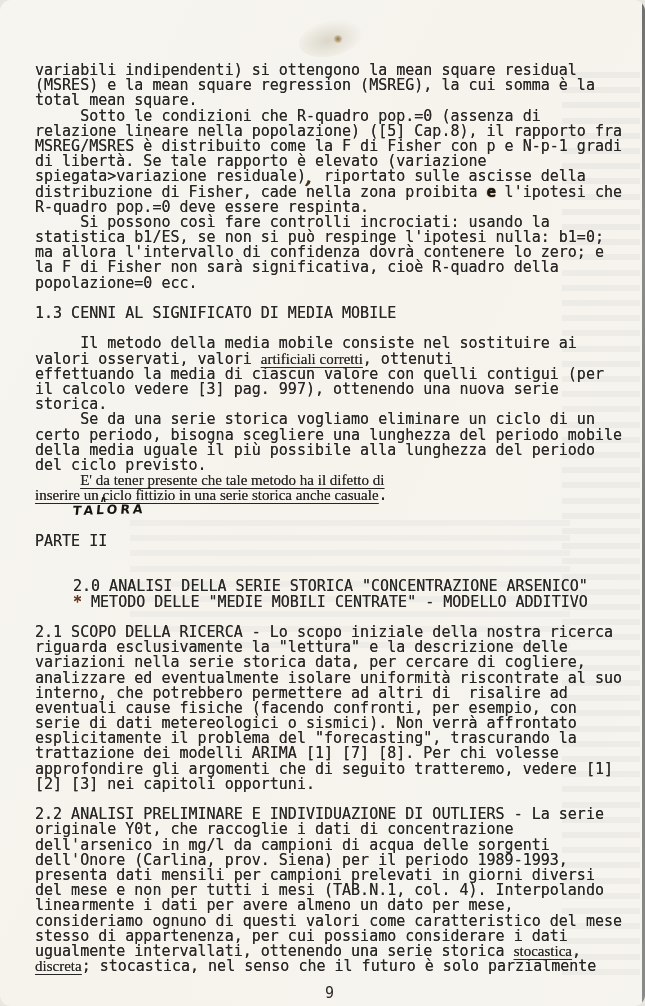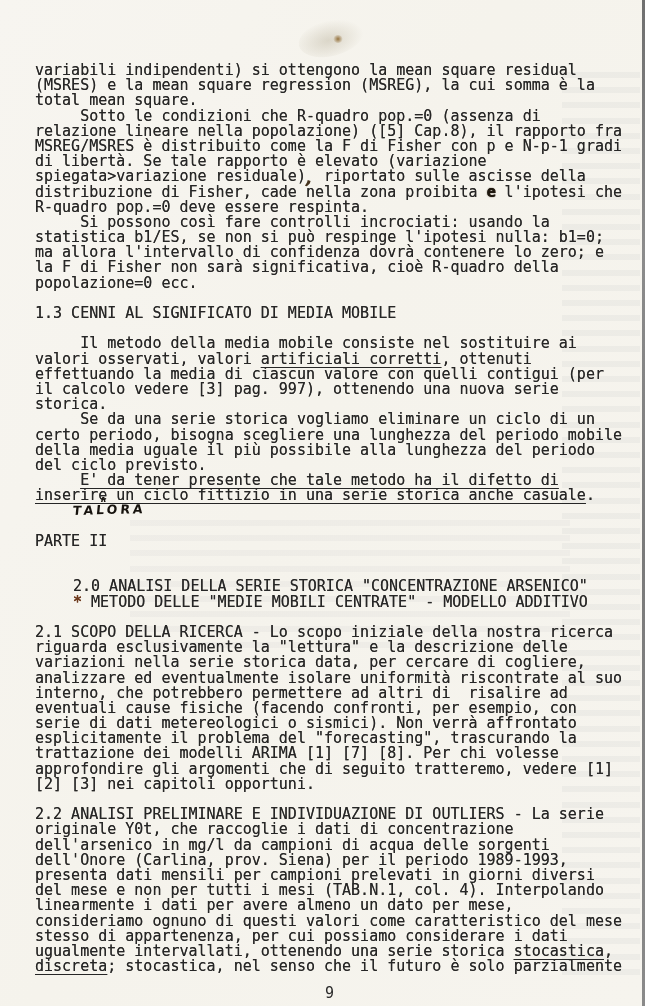--- a/index.html
+++ b/index.html
@@ -1,30 +1,31 @@
 <!DOCTYPE html>
 <html><head>
 <meta charset="utf-8">
 <style>
   html,body{margin:0;padding:0;background:#e8e6e0;}
   .paper{
     position:relative;width:645px;height:1006px;overflow:hidden;
     background:linear-gradient(115deg,#f7f5f0 0%,#f5f3ec 45%,#f6f4ee 100%);
     font-family:"DejaVu Sans Mono","Liberation Mono",monospace;
     color:#262626;
+    border-radius:11px;
   }
   .text-col{
     position:absolute;left:35px;top:63px;width:585px;
     font-size:15px;line-height:15.2px;white-space:pre;
     text-shadow:0 0 0.4px rgba(45,42,38,0.75);
   }
   .line{height:15.2px;}
   .center{}
   .h2{padding-left:38px;}
-  .seg-u{text-decoration:underline;text-underline-offset:2.5px;text-decoration-thickness:1.2px;}
+  .seg-u{text-decoration:underline;text-underline-offset:2.5px;text-decoration-thickness:1.2px;font-family:Liberation Serif, serif;}
   .seg-ink{display:inline-block;color:#45321c;font-weight:bold;transform:rotate(18deg) scale(1.3) translateY(1.5px);text-shadow:none;}
   .seg-blob{color:#1e180f;font-weight:bold;text-shadow:0 0 1.2px #2a2015,0.8px 0.4px 0 #2a2015;}
   .seg-red{color:#6e3b1e;font-weight:bold;text-shadow:0 0 0.5px #6e3b1e;}
   .handwriting{
     position:absolute;left:73px;top:502px;
     font-family:"DejaVu Sans","Liberation Sans",sans-serif;
     font-size:12.5px;font-weight:700;letter-spacing:3px;color:#17130e;
     transform:rotate(-1.5deg) skewX(-7deg);
   }
   .caret{position:absolute;left:100px;top:493px;font-size:11px;font-weight:700;color:#17130e;transform:scaleY(0.8);}

